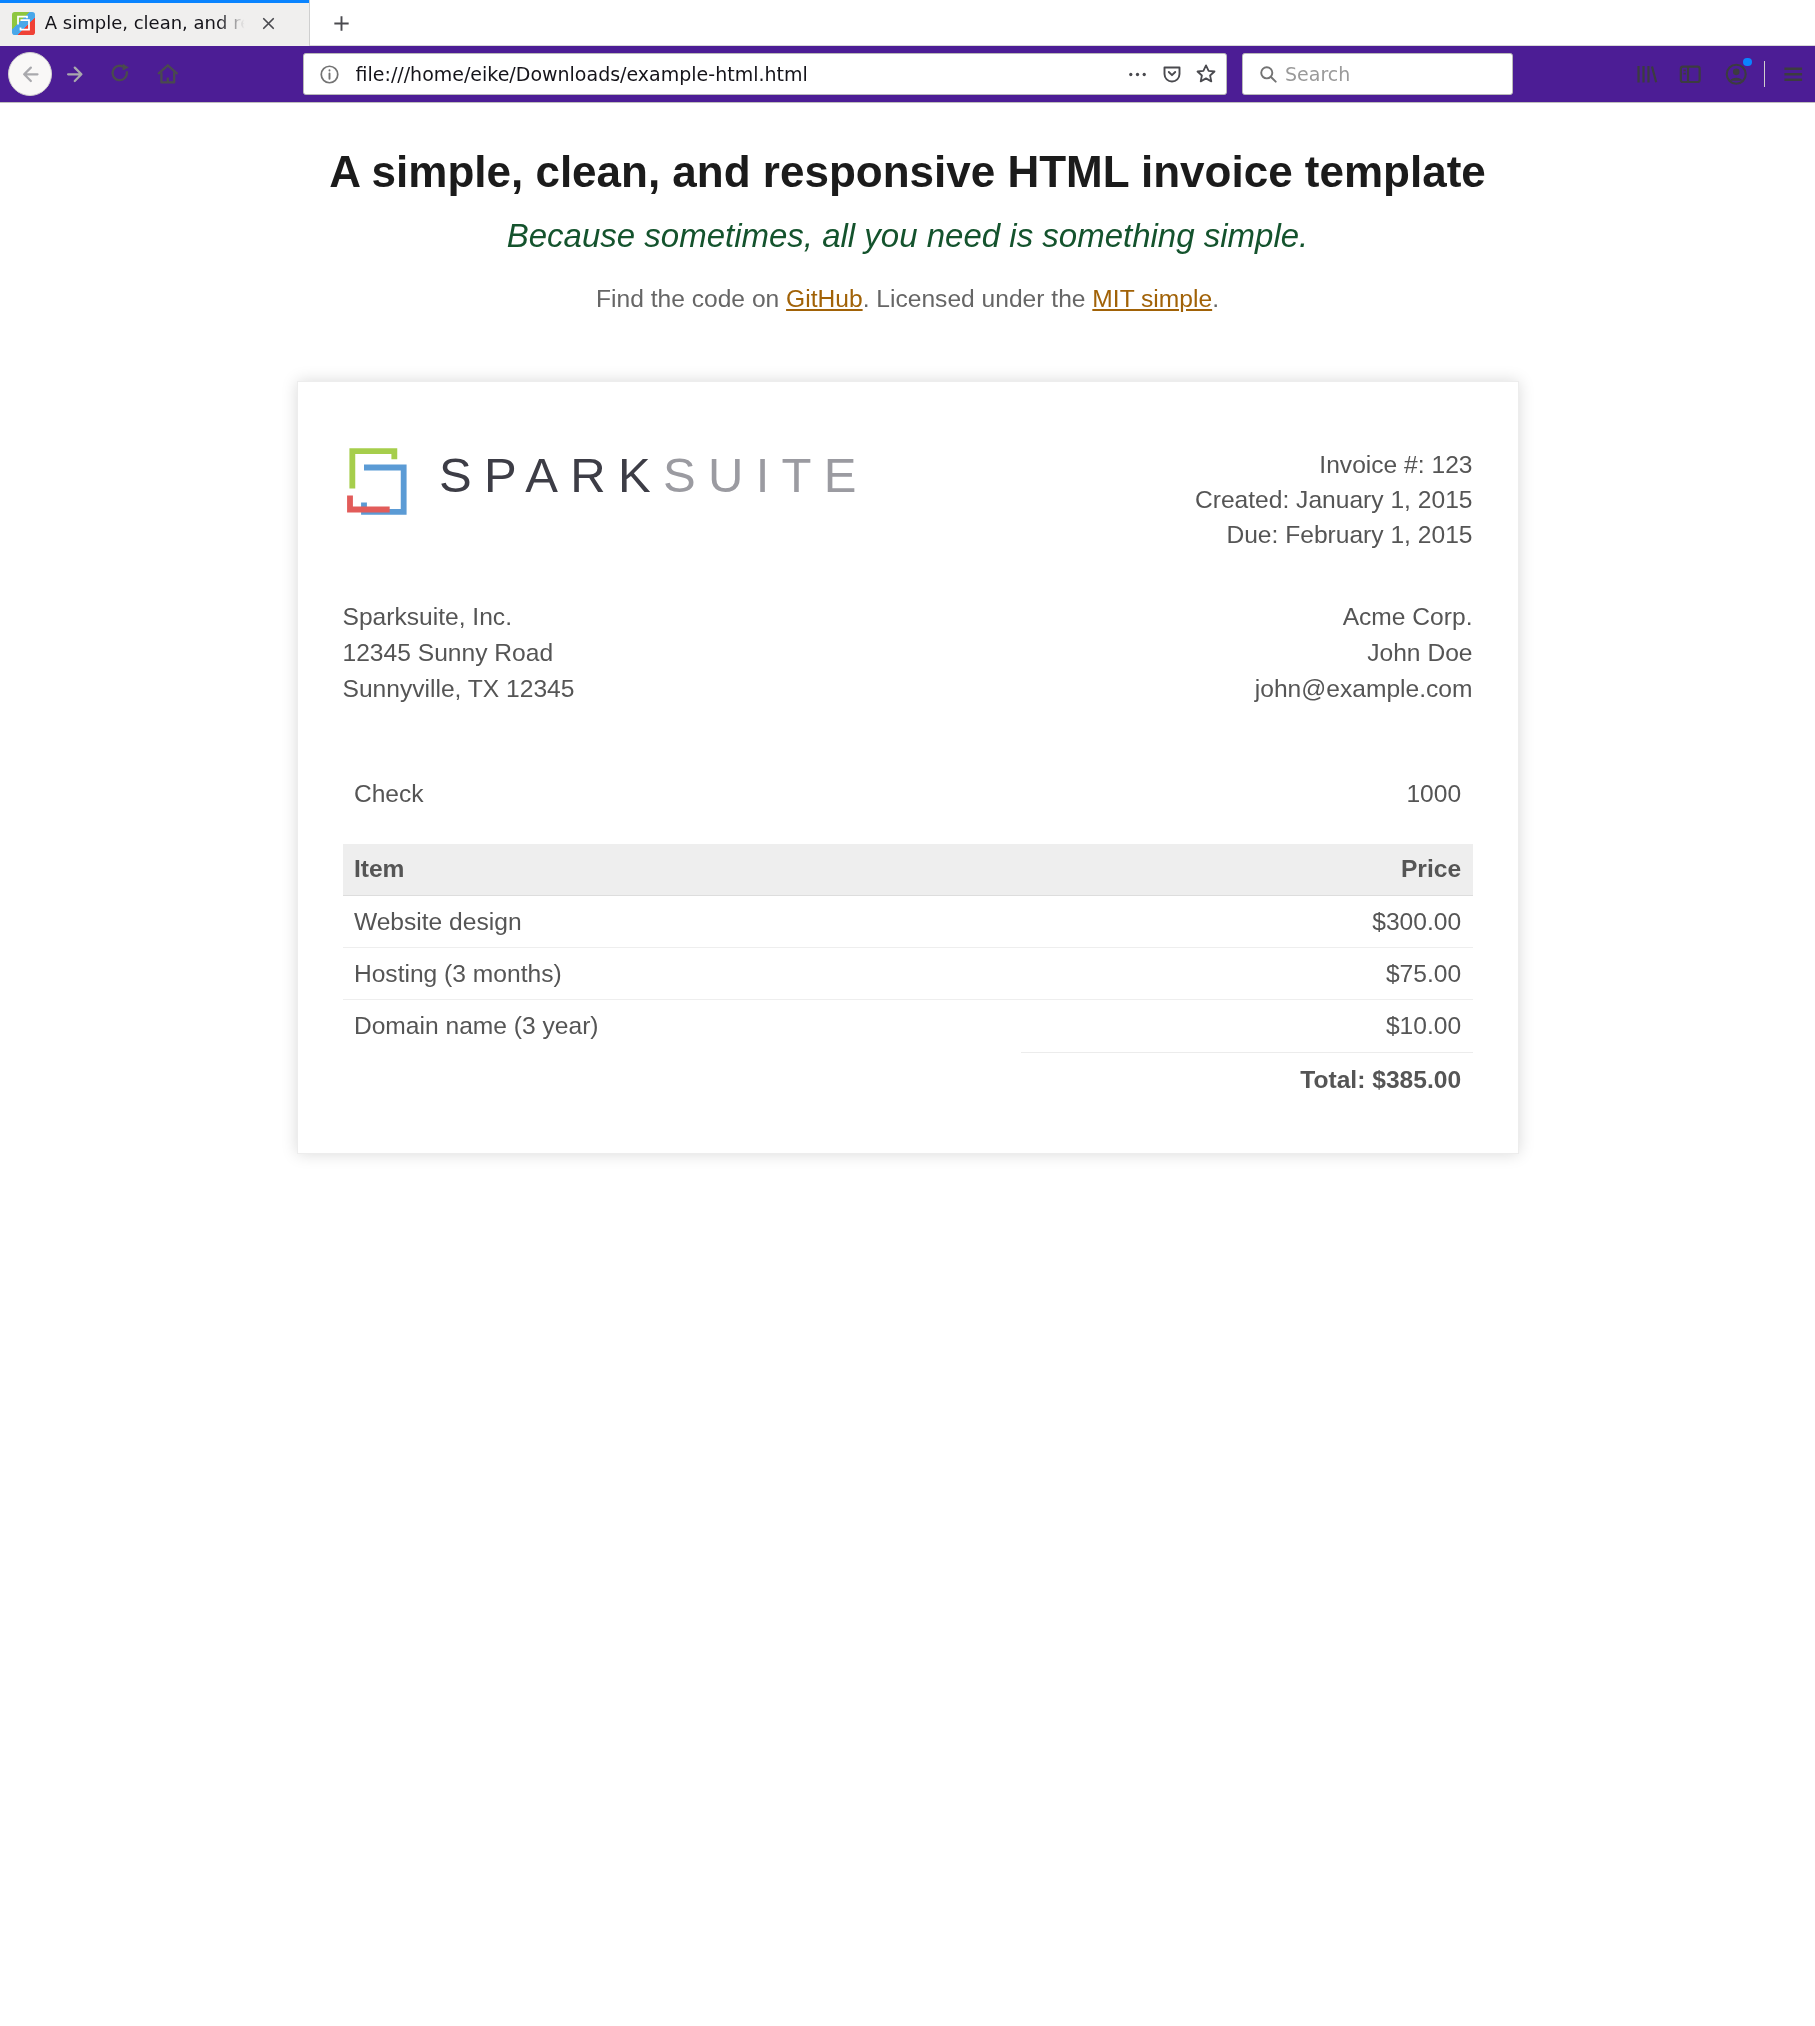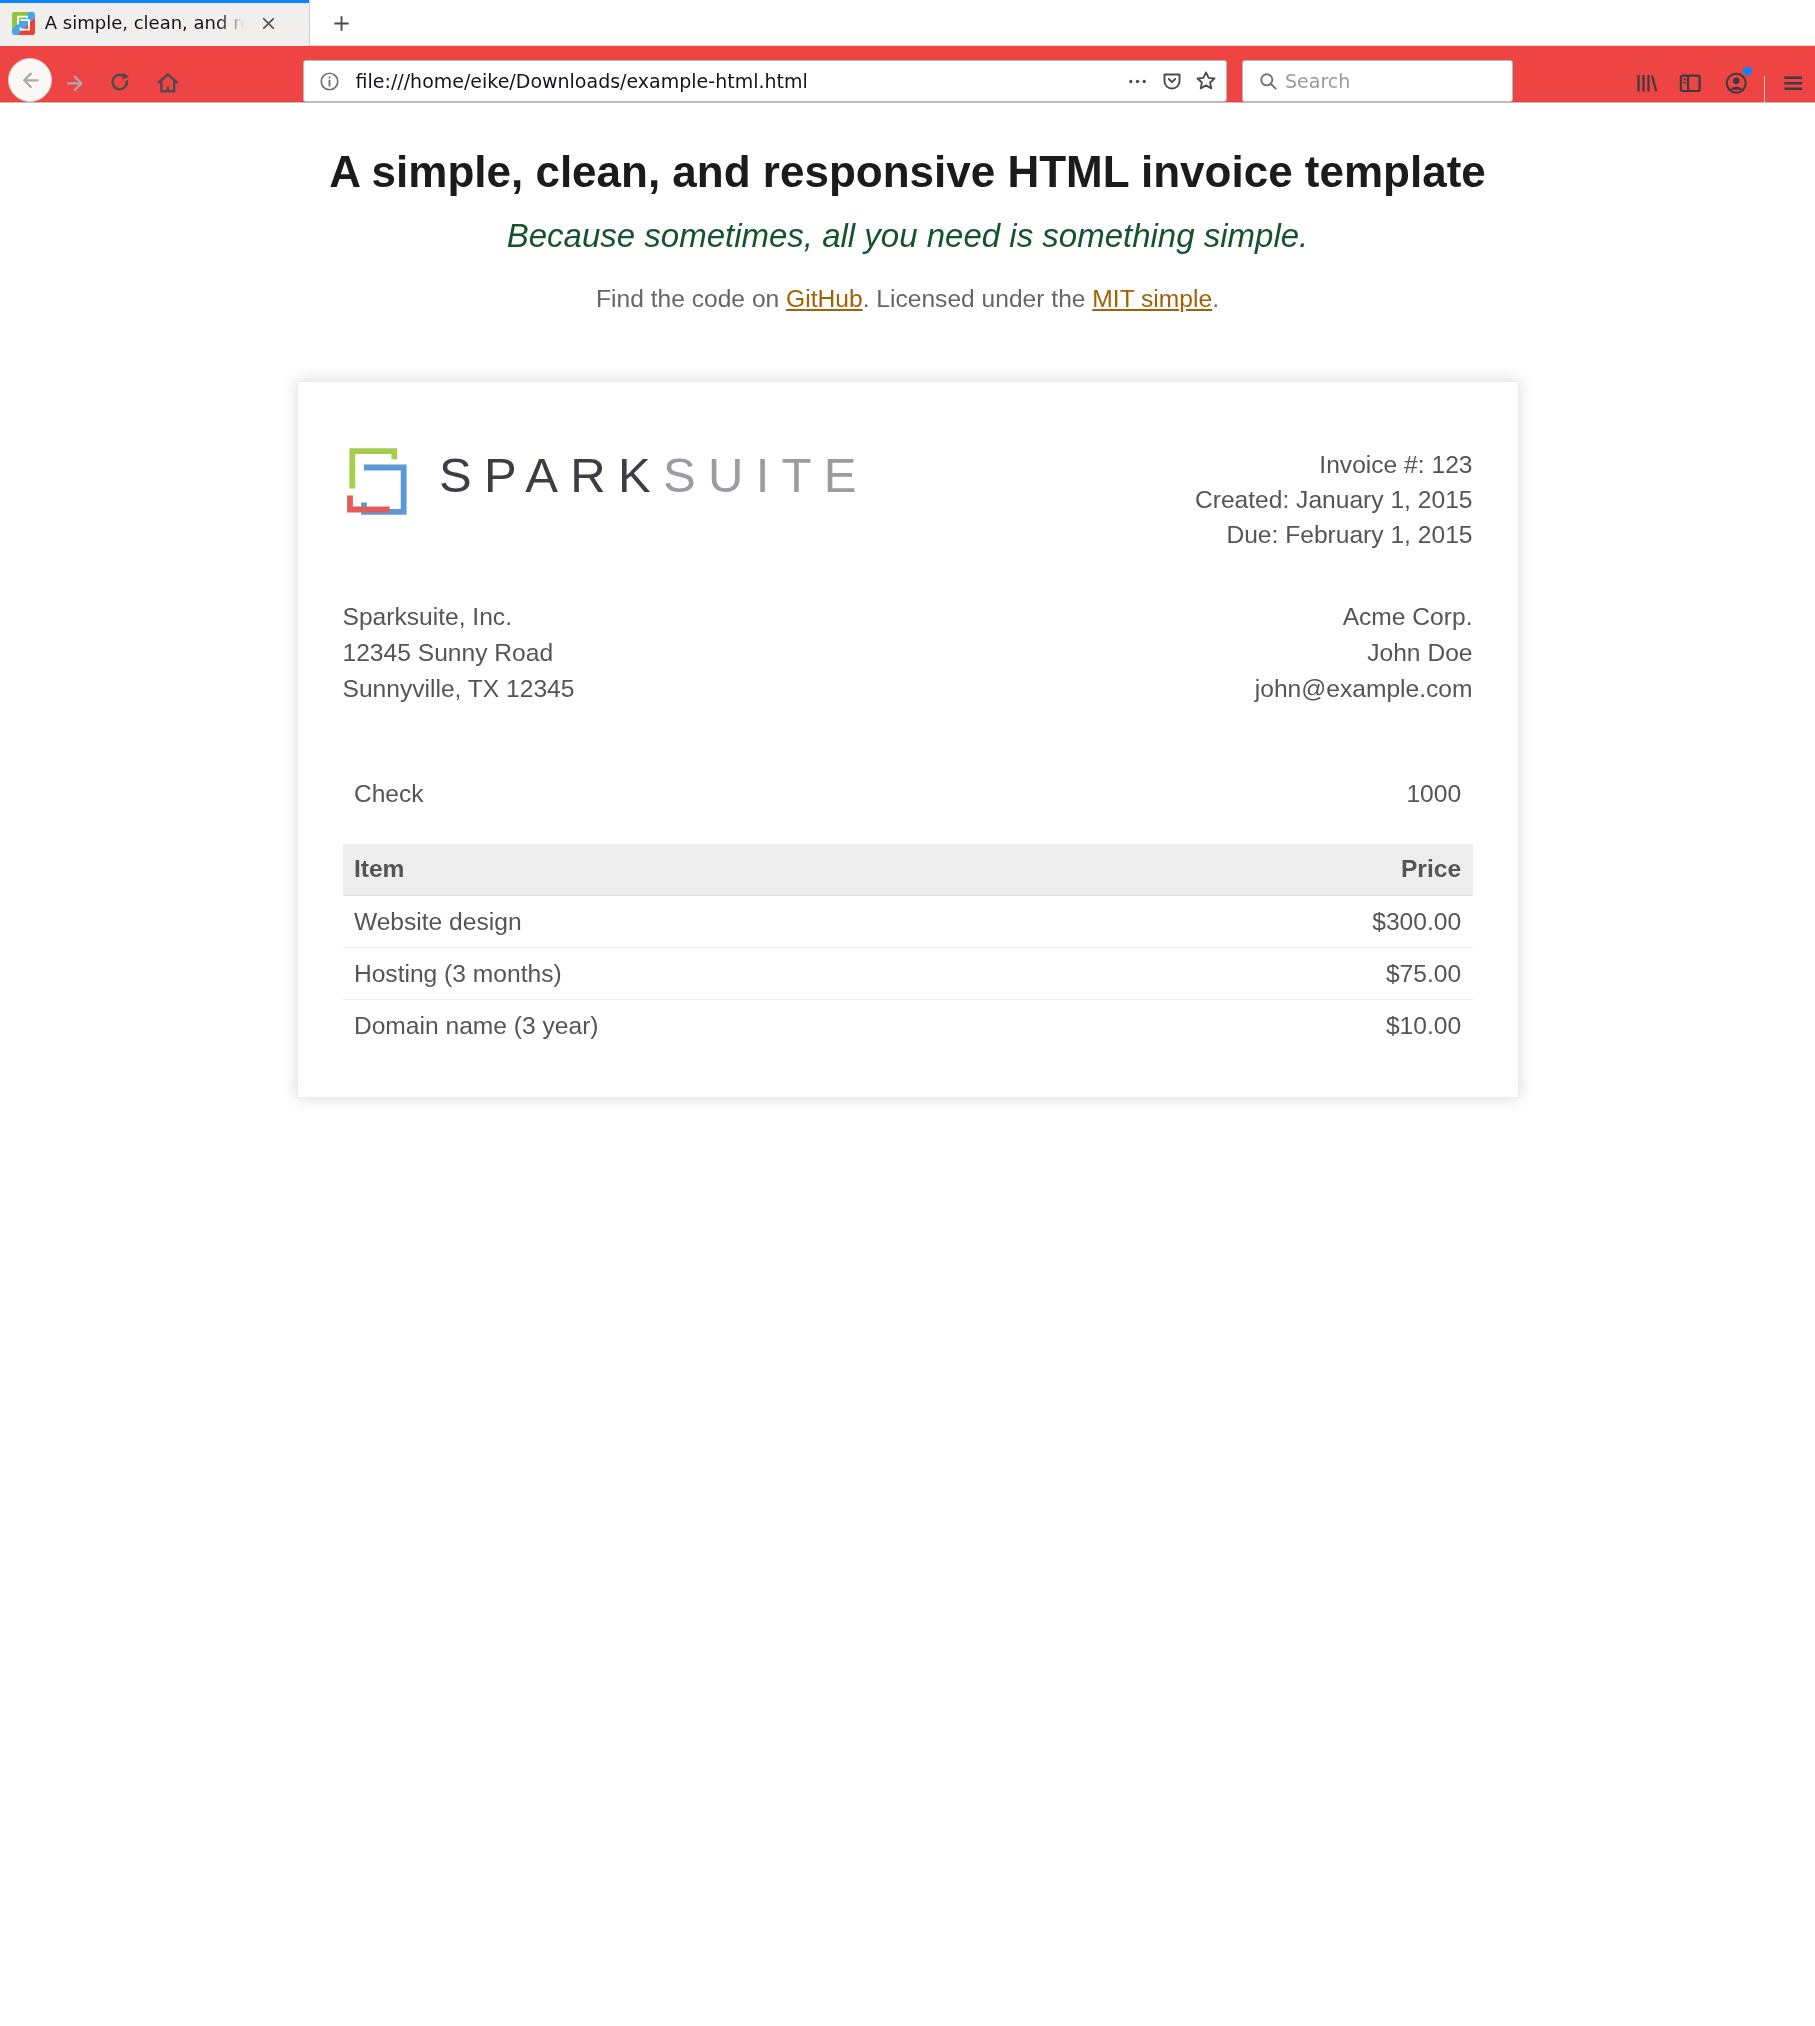--- a/index.html
+++ b/index.html
@@ -19,22 +19,22 @@
   .tab-title-wrap { position:relative; overflow:hidden; white-space:nowrap;
                     width:206px; margin-left:9.5px; height:26.5px; }
   .tab-title { font-family:"DejaVu Sans", sans-serif; font-size:18px; line-height:26.5px; color:#15141a; }
   .tab-title-wrap::after { content:""; position:absolute; right:0; top:0; width:32px; height:100%;
                     background:linear-gradient(90deg, rgba(240,239,238,0), #f0efee 80%); }
   .tab-close { margin-left:3.8px; width:28px; height:28px; display:flex; align-items:center;
                justify-content:center; border-radius:2.8px; cursor:default; }
   .newtab { position:absolute; left:324px; top:6.6px; width:34px; height:34px; border-radius:2.8px;
             display:flex; align-items:center; justify-content:center; }
 
-  .navbar { position:relative; width:100%; height:57px; background:#ef4444;
-            border-bottom:0.9px solid #bfbebd; display:flex; align-items:flex-end; }
+  .navbar { position:relative; width:100%; height:57px; background:#4c1d95;
+            border-bottom:0.9px solid #bfbebd; display:flex; align-items:center; }
   .navbtn { width:38px; height:38px; display:flex; align-items:center; justify-content:center;
             flex:none; border-radius:2.8px; }
   .backbtn { width:44px; height:44px; margin-left:7.6px; border:0.9px solid #d2d1cf; border-radius:50%;
              background:#f9f8f7; display:flex; align-items:center; justify-content:center; flex:none; }
   .urlbar { margin-left:117px; width:924px; height:42px; background:#ffffff;
             border:0.9px solid #b9b9b9; border-radius:2.8px; display:flex; align-items:center; flex:none; }
   .url-text { font-family:"DejaVu Sans", sans-serif; font-size:19px; color:#15141a;
               margin-left:9.5px; white-space:nowrap; flex:1 1 auto; overflow:hidden; }
   .url-icon-btn { width:34px; height:34px; display:flex; align-items:center; justify-content:center;
                   flex:none; border-radius:2.8px; }
@@ -258,18 +258,22 @@
         <td class="right">$300.00</td>
       </tr>
       <tr class="item">
         <td>Hosting (3 months)</td>
         <td class="right">$75.00</td>
       </tr>
       <tr class="item last">
         <td>Domain name (3 year)</td>
         <td class="right">$10.00</td>
       </tr>
+      <tr class="total">
+        <td></td>
+        <td class="right">Total: $385.00</td>
+      </tr>
     </tbody>
       </table>
 
   </div>
 </div>
 
 
 </body></html>

